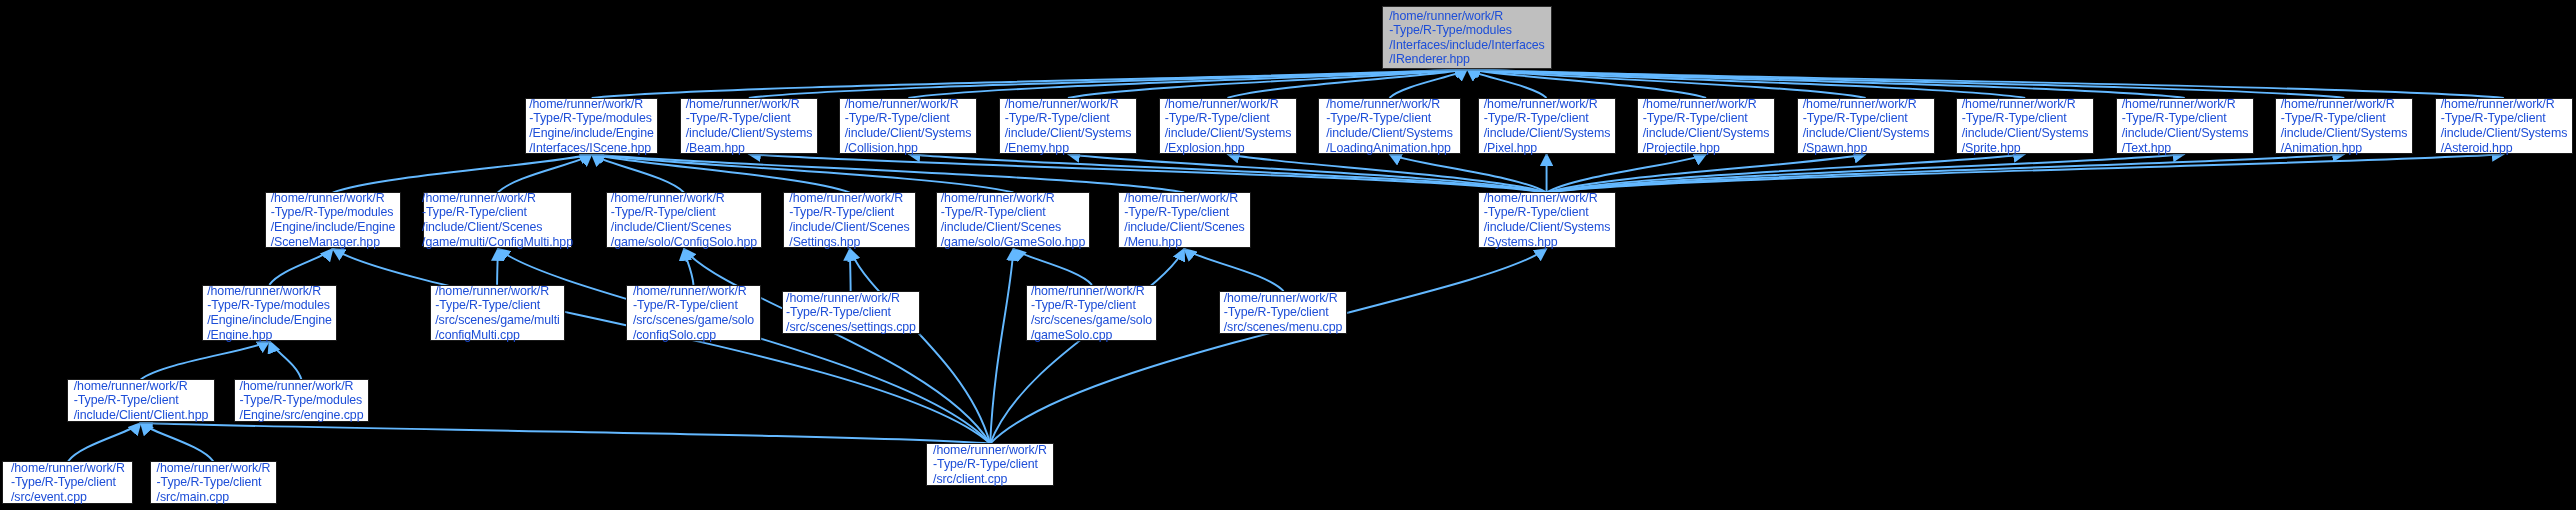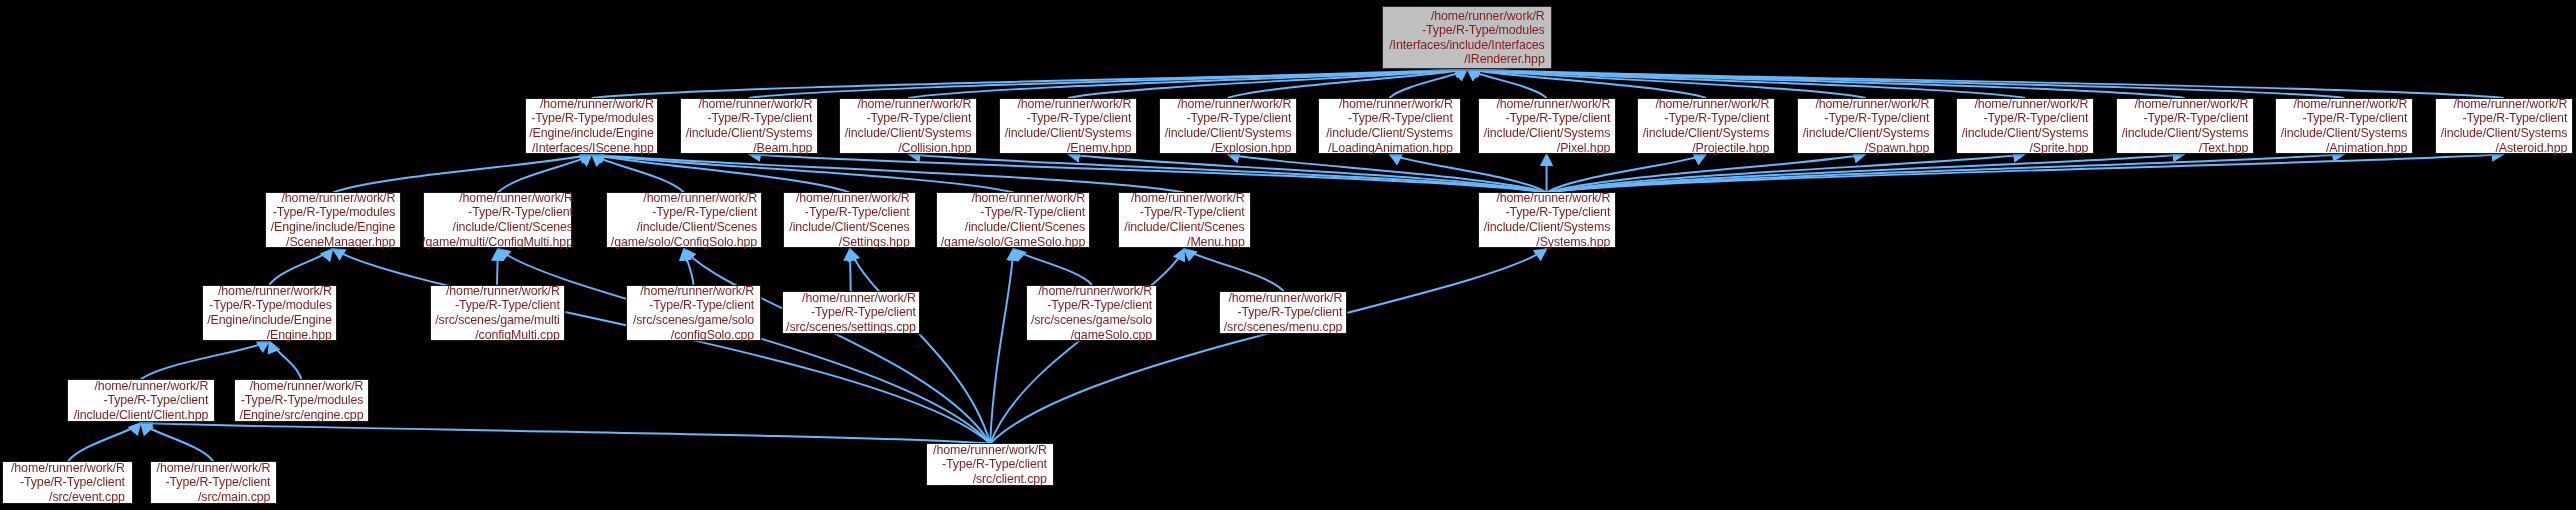--- a/index.html
+++ b/index.html
@@ -23,24 +23,24 @@
     width: 2576px;
     height: 511px;
     pointer-events: none;
   }
   .node {
     position: absolute;
     box-sizing: border-box;
     display: flex;
     align-items: center;
     justify-content: center;
-    text-align: right;
+    text-align: left;
     border: 0.8px solid #1a1a1a;
     background: #ffffff;
-    color: #7f1d1d;
+    color: #1d4ed8;
     font-size: 12.4px;
     line-height: 14.6px;
     letter-spacing: -0.1px;
     white-space: pre-line;
     padding: 0.8px 2.4px;
     box-shadow: 1.6px 1.6px 0 rgba(0,0,0,0.30);
     z-index: 5;
   }
   .node.root {
     background: #bfbfbf;

